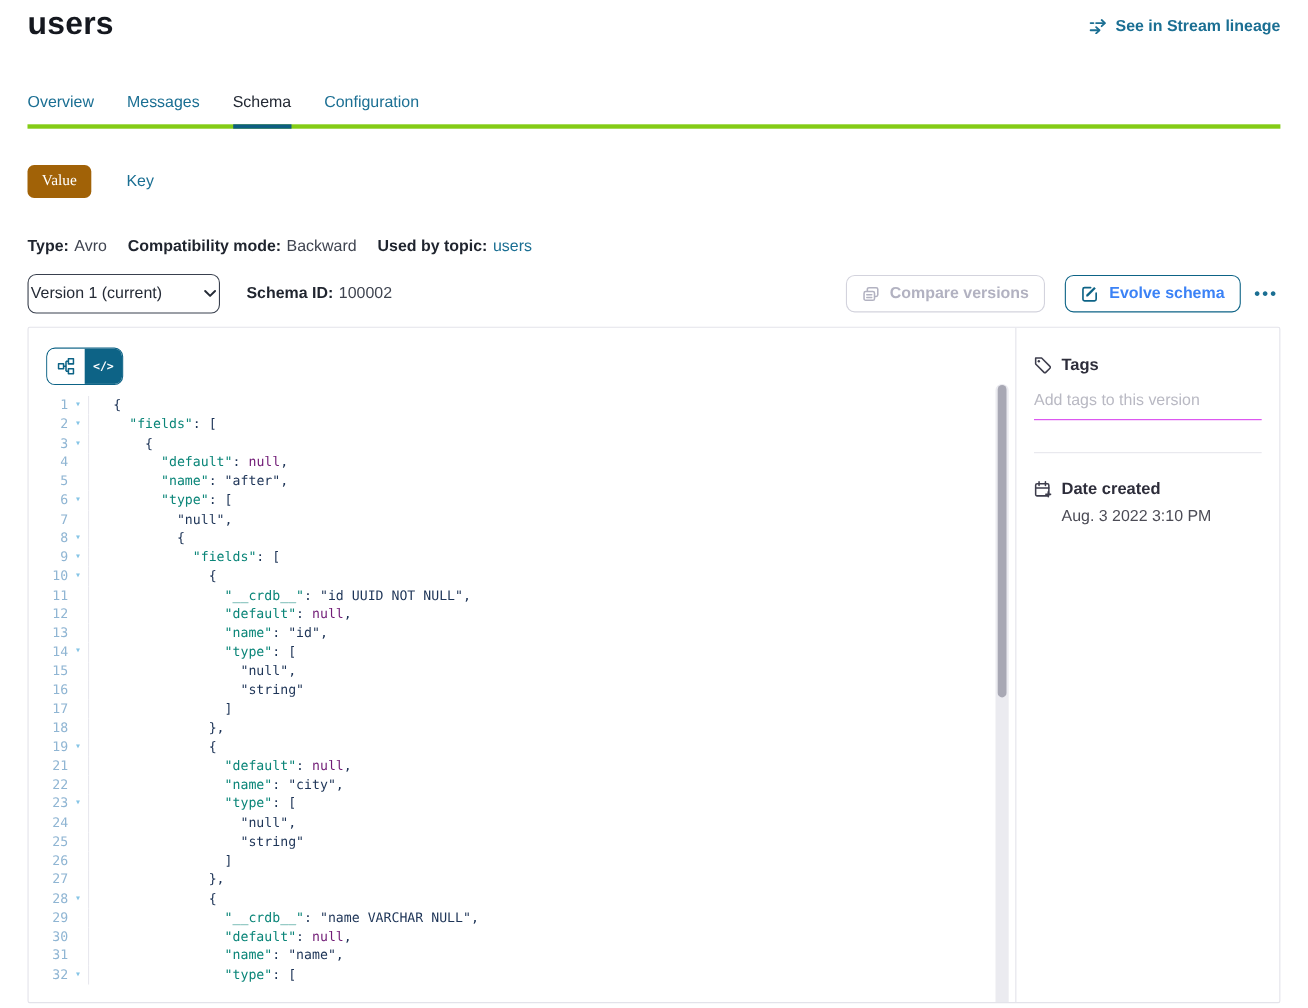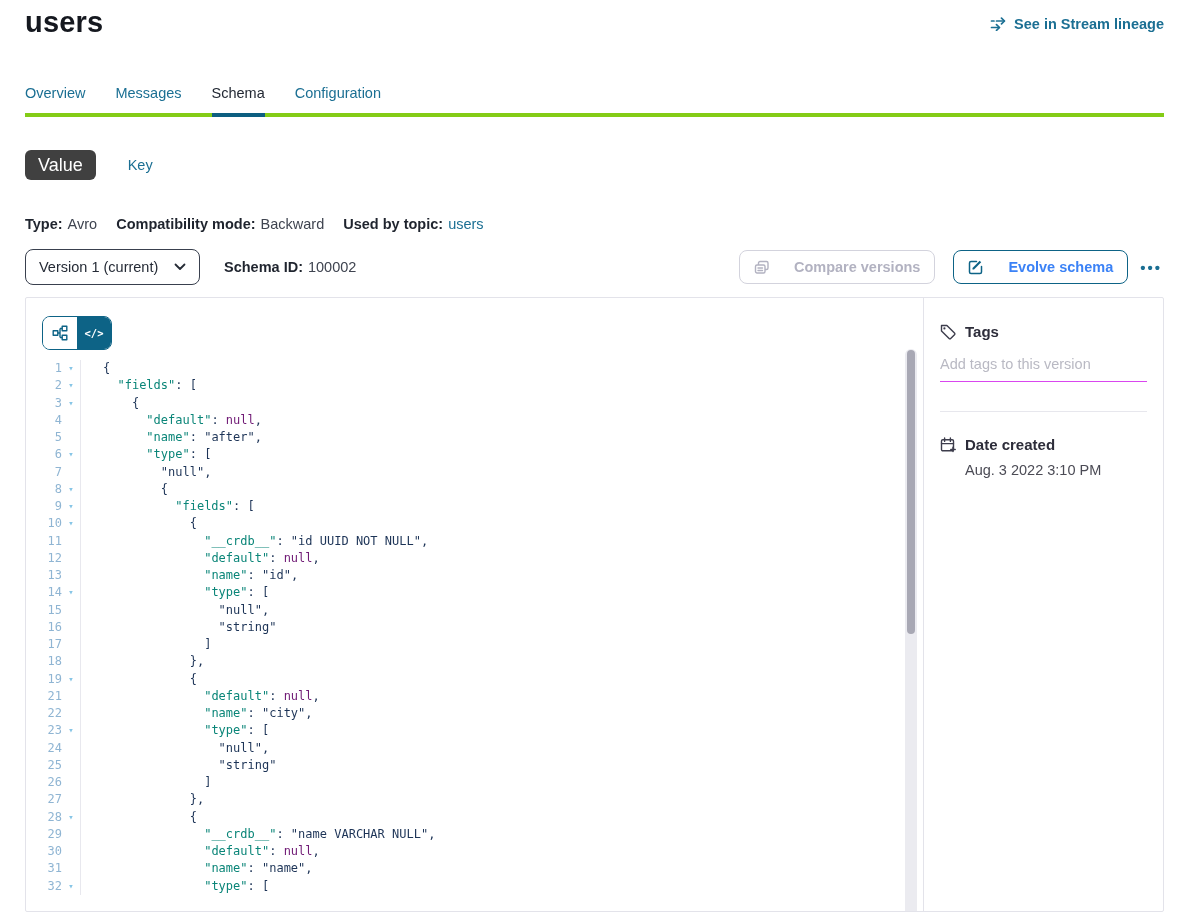--- a/index.html
+++ b/index.html
@@ -16,38 +16,38 @@
   .page-title { margin:0; font-size:29px; font-weight:700; color:#15181f; letter-spacing:.2px; }
   .lineage-link { display:flex; align-items:center; gap:7px; color:#1b6f93; font-size:14.5px; font-weight:600; margin-top:10px; cursor:pointer; text-decoration:none; }
 
   
   .tabs { display:flex; gap:30px; margin-top:46px; border-bottom:4px solid #84cc16; }
   .tab { font-size:14.5px; font-weight:500; color:#1b6f93; padding-bottom:12px; margin-bottom:-4px; border-bottom:4px solid transparent; cursor:pointer; }
   .tab.active { color:#232934; border-bottom-color:#0d5e80; }
 
   
   .toggle-row { margin-top:33px; display:flex; align-items:center; }
-  .value-btn { background:#404040; color:#fff; border:none; border-radius:6px; height:30px; padding:0 13px; font-size:18px; font-family:Liberation Sans, sans-serif; cursor:pointer; }
+  .value-btn { background:#a16207; color:#fff; border:none; border-radius:6px; height:30px; padding:0 13px; font-size:14px; font-family:Liberation Serif, serif; cursor:pointer; }
   .key-btn { background:none; border:none; color:#1b6f93; font-size:14.5px; font-family:inherit; margin-left:26px; cursor:pointer; }
 
   
   .meta-row { margin-top:36px; font-size:14.5px; display:flex; align-items:center; }
   .meta-pair { margin-right:19px; }
   .meta-label { font-weight:700; color:#1f242e; }
   .meta-value { color:#3f4450; margin-left:5px; }
   .meta-link { color:#1b6f93; margin-left:5px; cursor:pointer; }
 
   
   .version-row { margin-top:17px; display:flex; align-items:center; }
   .version-select { width:175px; height:36px; border:1px solid #39404e; border-radius:8px; background:#fff;
-    display:flex; align-items:center; justify-content:space-between; padding:0 13px; font-size:14.5px; color:#252b36; cursor:pointer; }
+    display:flex; align-items:center; justify-content:space-between; padding:0 2px; font-size:14.5px; color:#252b36; cursor:pointer; }
   .schema-id { margin-left:24px; font-size:14.5px; }
   .flex-spacer { flex:1; }
   .btn { height:34px; border-radius:8px; background:#fff; font-size:14.5px; font-weight:600; font-family:inherit;
-    display:flex; align-items:center; gap:24px; padding:0 14px; cursor:pointer; }
+    display:flex; align-items:center; gap:9px; padding:0 14px; cursor:pointer; }
   .btn-compare { border:1px solid #d3d3dd; color:#b2b2c1; cursor:default; }
   .btn-evolve { border:1px solid #0d6386; color:#3b82f6; margin-left:18px; }
   .more-btn { background:none; border:none; color:#1b6f93; font-size:15px; font-weight:700; letter-spacing:2px; margin-left:10px; padding:4px 2px; cursor:pointer; }
 
   
   .card { margin-top:12px; border:1px solid #e3e3ea; border-radius:2px; height:615px; display:flex; overflow:hidden; }
   .editor-pane { flex:1; min-width:0; position:relative; display:flex; flex-direction:column; }
   .editor-toolbar { padding:18px 0 10px 16px; }
   .seg { display:inline-flex; border:1px solid #0d6386; border-radius:8px; overflow:hidden; }
   .seg-btn { width:34px; height:32px; border:none; background:#fff; display:flex; align-items:center; justify-content:center; cursor:pointer; padding:0; }

